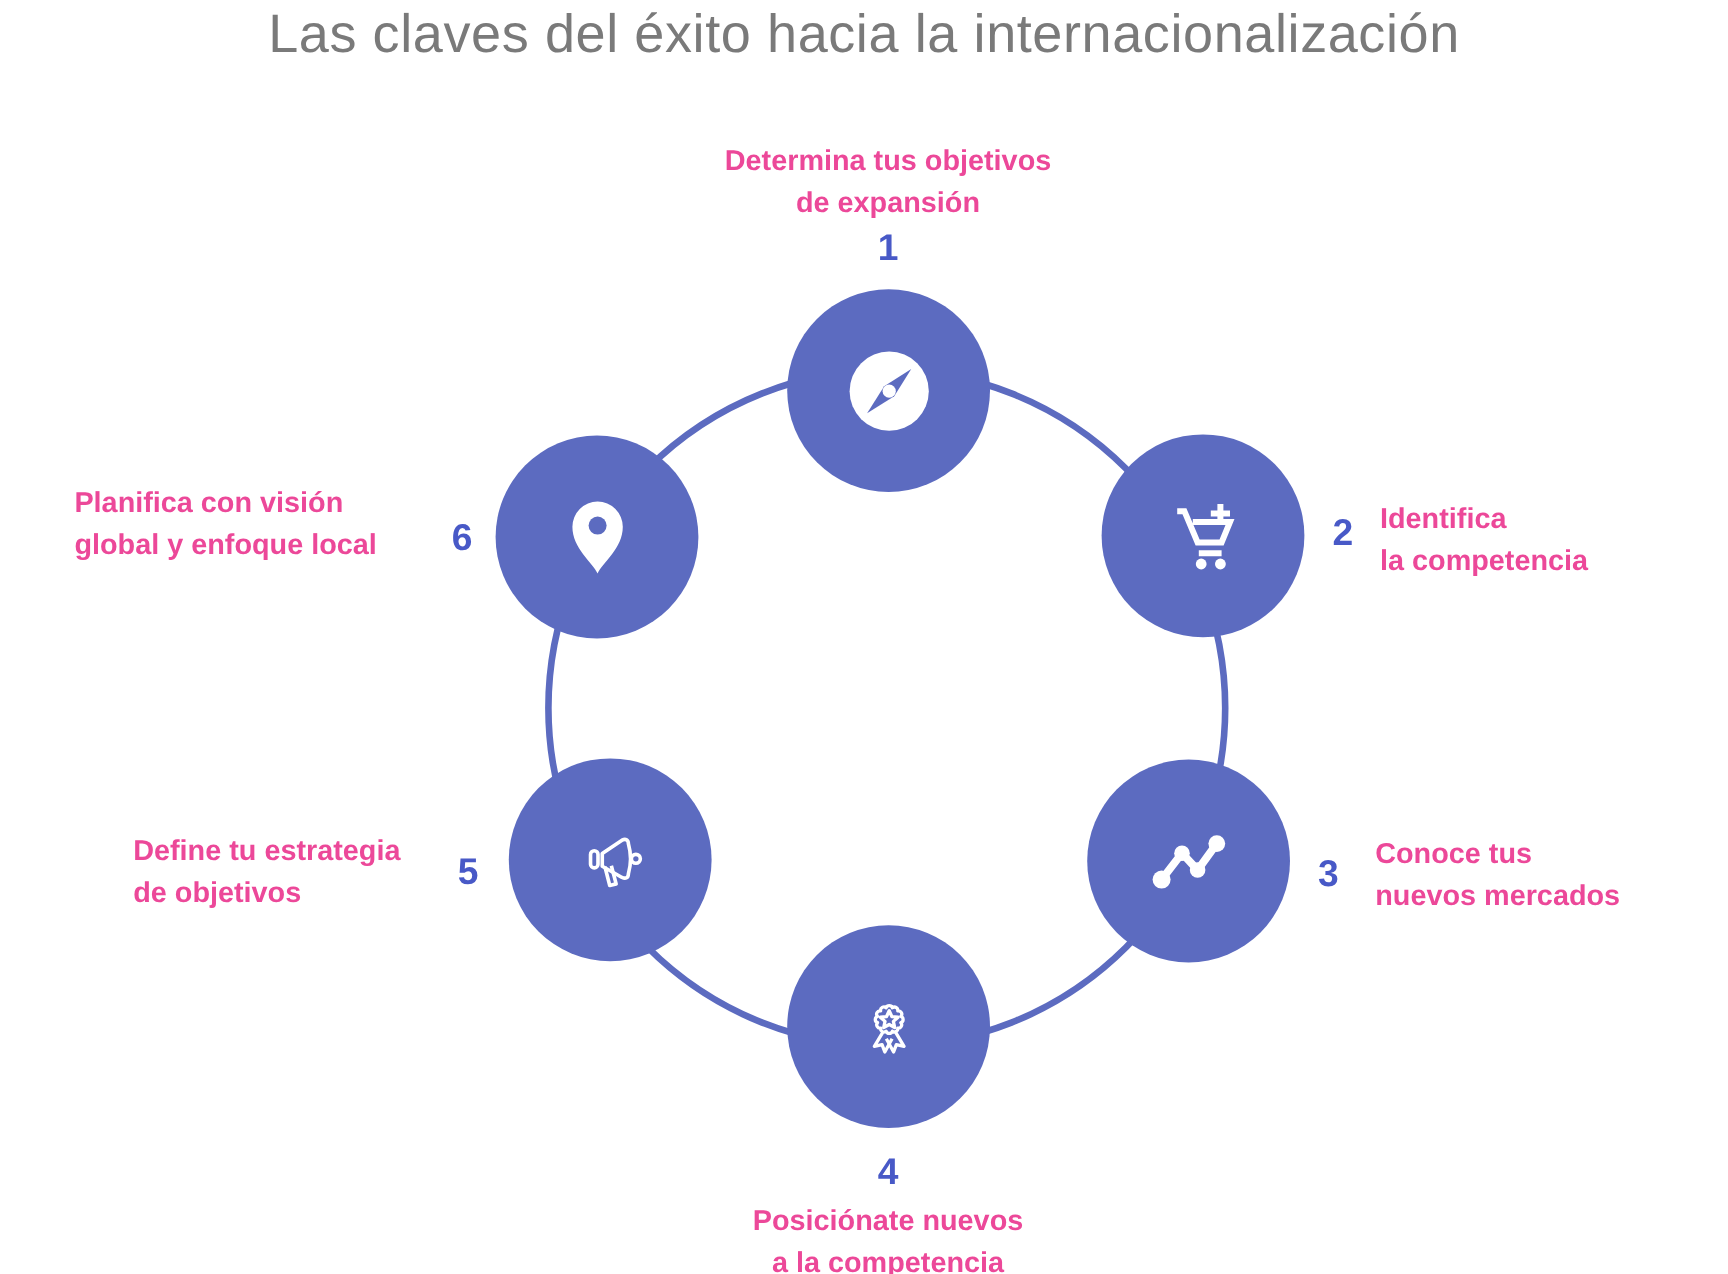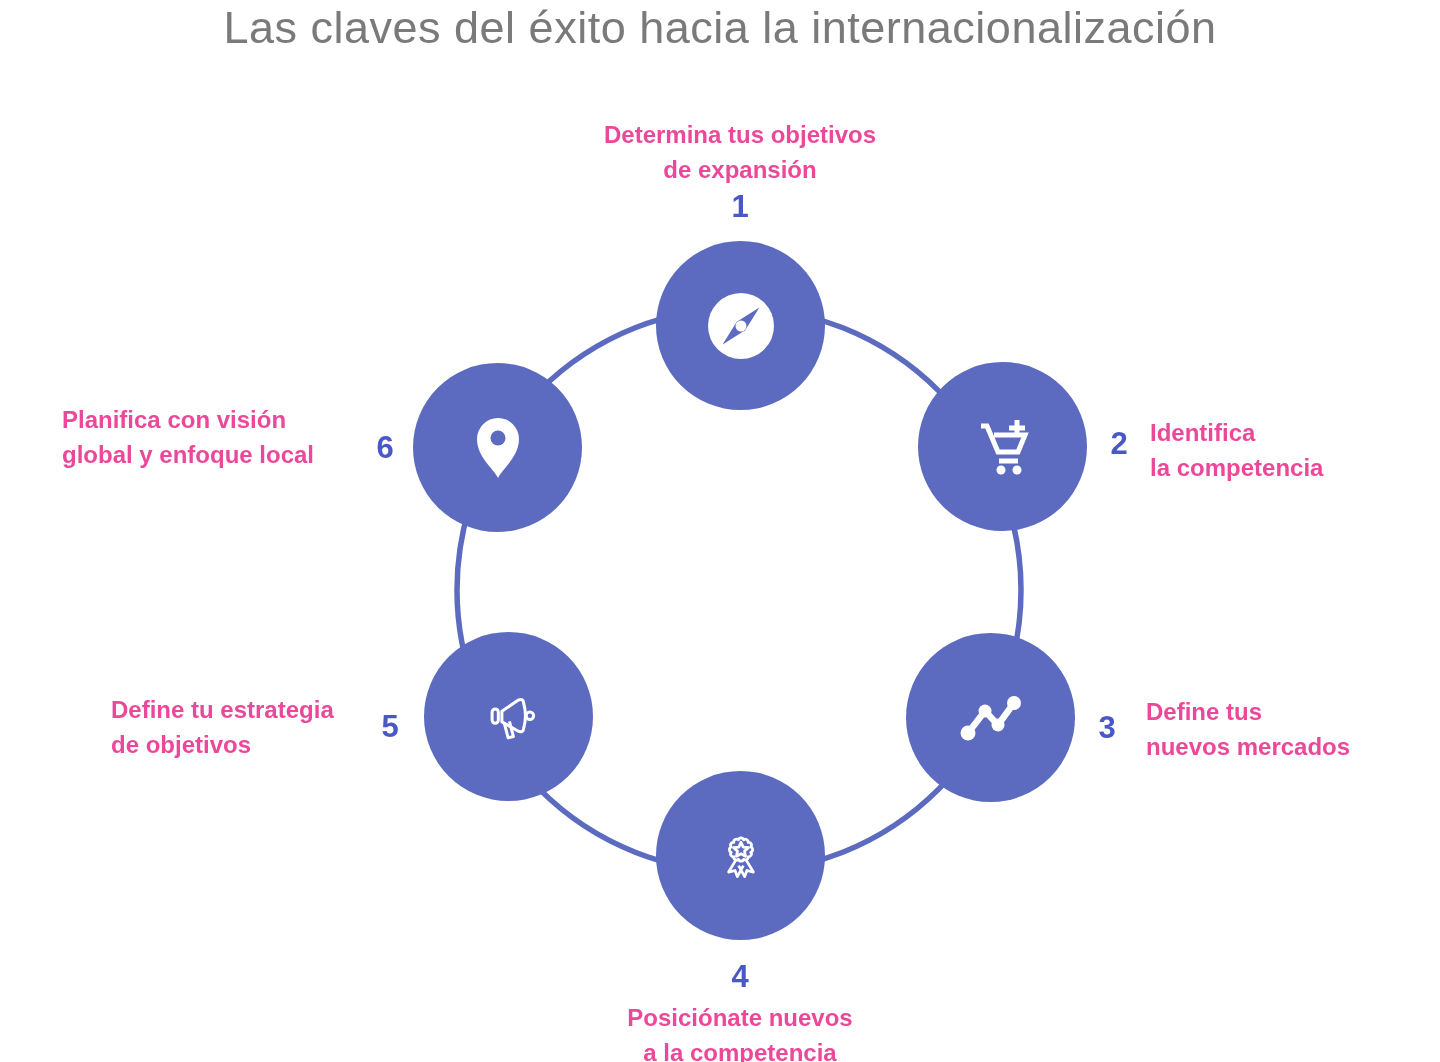--- a/index.html
+++ b/index.html
@@ -114,21 +114,21 @@
     <svg width="62" height="62" viewBox="0 0 62 62">
       <polyline points="8,46 25,24 38,38 54,16" fill="none" stroke="#ffffff" stroke-width="6.5"></polyline>
       <circle cx="8" cy="46" r="7.5" fill="#ffffff"></circle>
       <circle cx="25" cy="24" r="6.5" fill="#ffffff"></circle>
       <circle cx="38" cy="38" r="6.5" fill="#ffffff"></circle>
       <circle cx="54" cy="16" r="7" fill="#ffffff"></circle>
     </svg>
   </div>
   <div id="num-3" class="node-number">3</div>
   <div id="label-3" class="node-label">
-    <div>Define tus</div>
+    <div>Conoce tus</div>
     <div>nuevos mercados</div>
   </div>
 
   <div id="circle-4" class="node-circle">
     <svg width="66" height="66" viewBox="0 0 72 72">
       <g stroke="#ffffff" stroke-width="3" fill="none" stroke-linejoin="round">
         <path d="M46.6 26.2
                  A3 3 0 0 0 43.8 21.2 A3 3 0 0 0 38.9 18.4 A3 3 0 0 0 33.2 18.4
                  A3 3 0 0 0 28.2 21.2 A3 3 0 0 0 25.4 26.2 A3 3 0 0 0 25.4 31.9
                  A3 3 0 0 0 28.2 36.8 A3 3 0 0 0 33.2 39.6 A3 3 0 0 0 38.9 39.6

